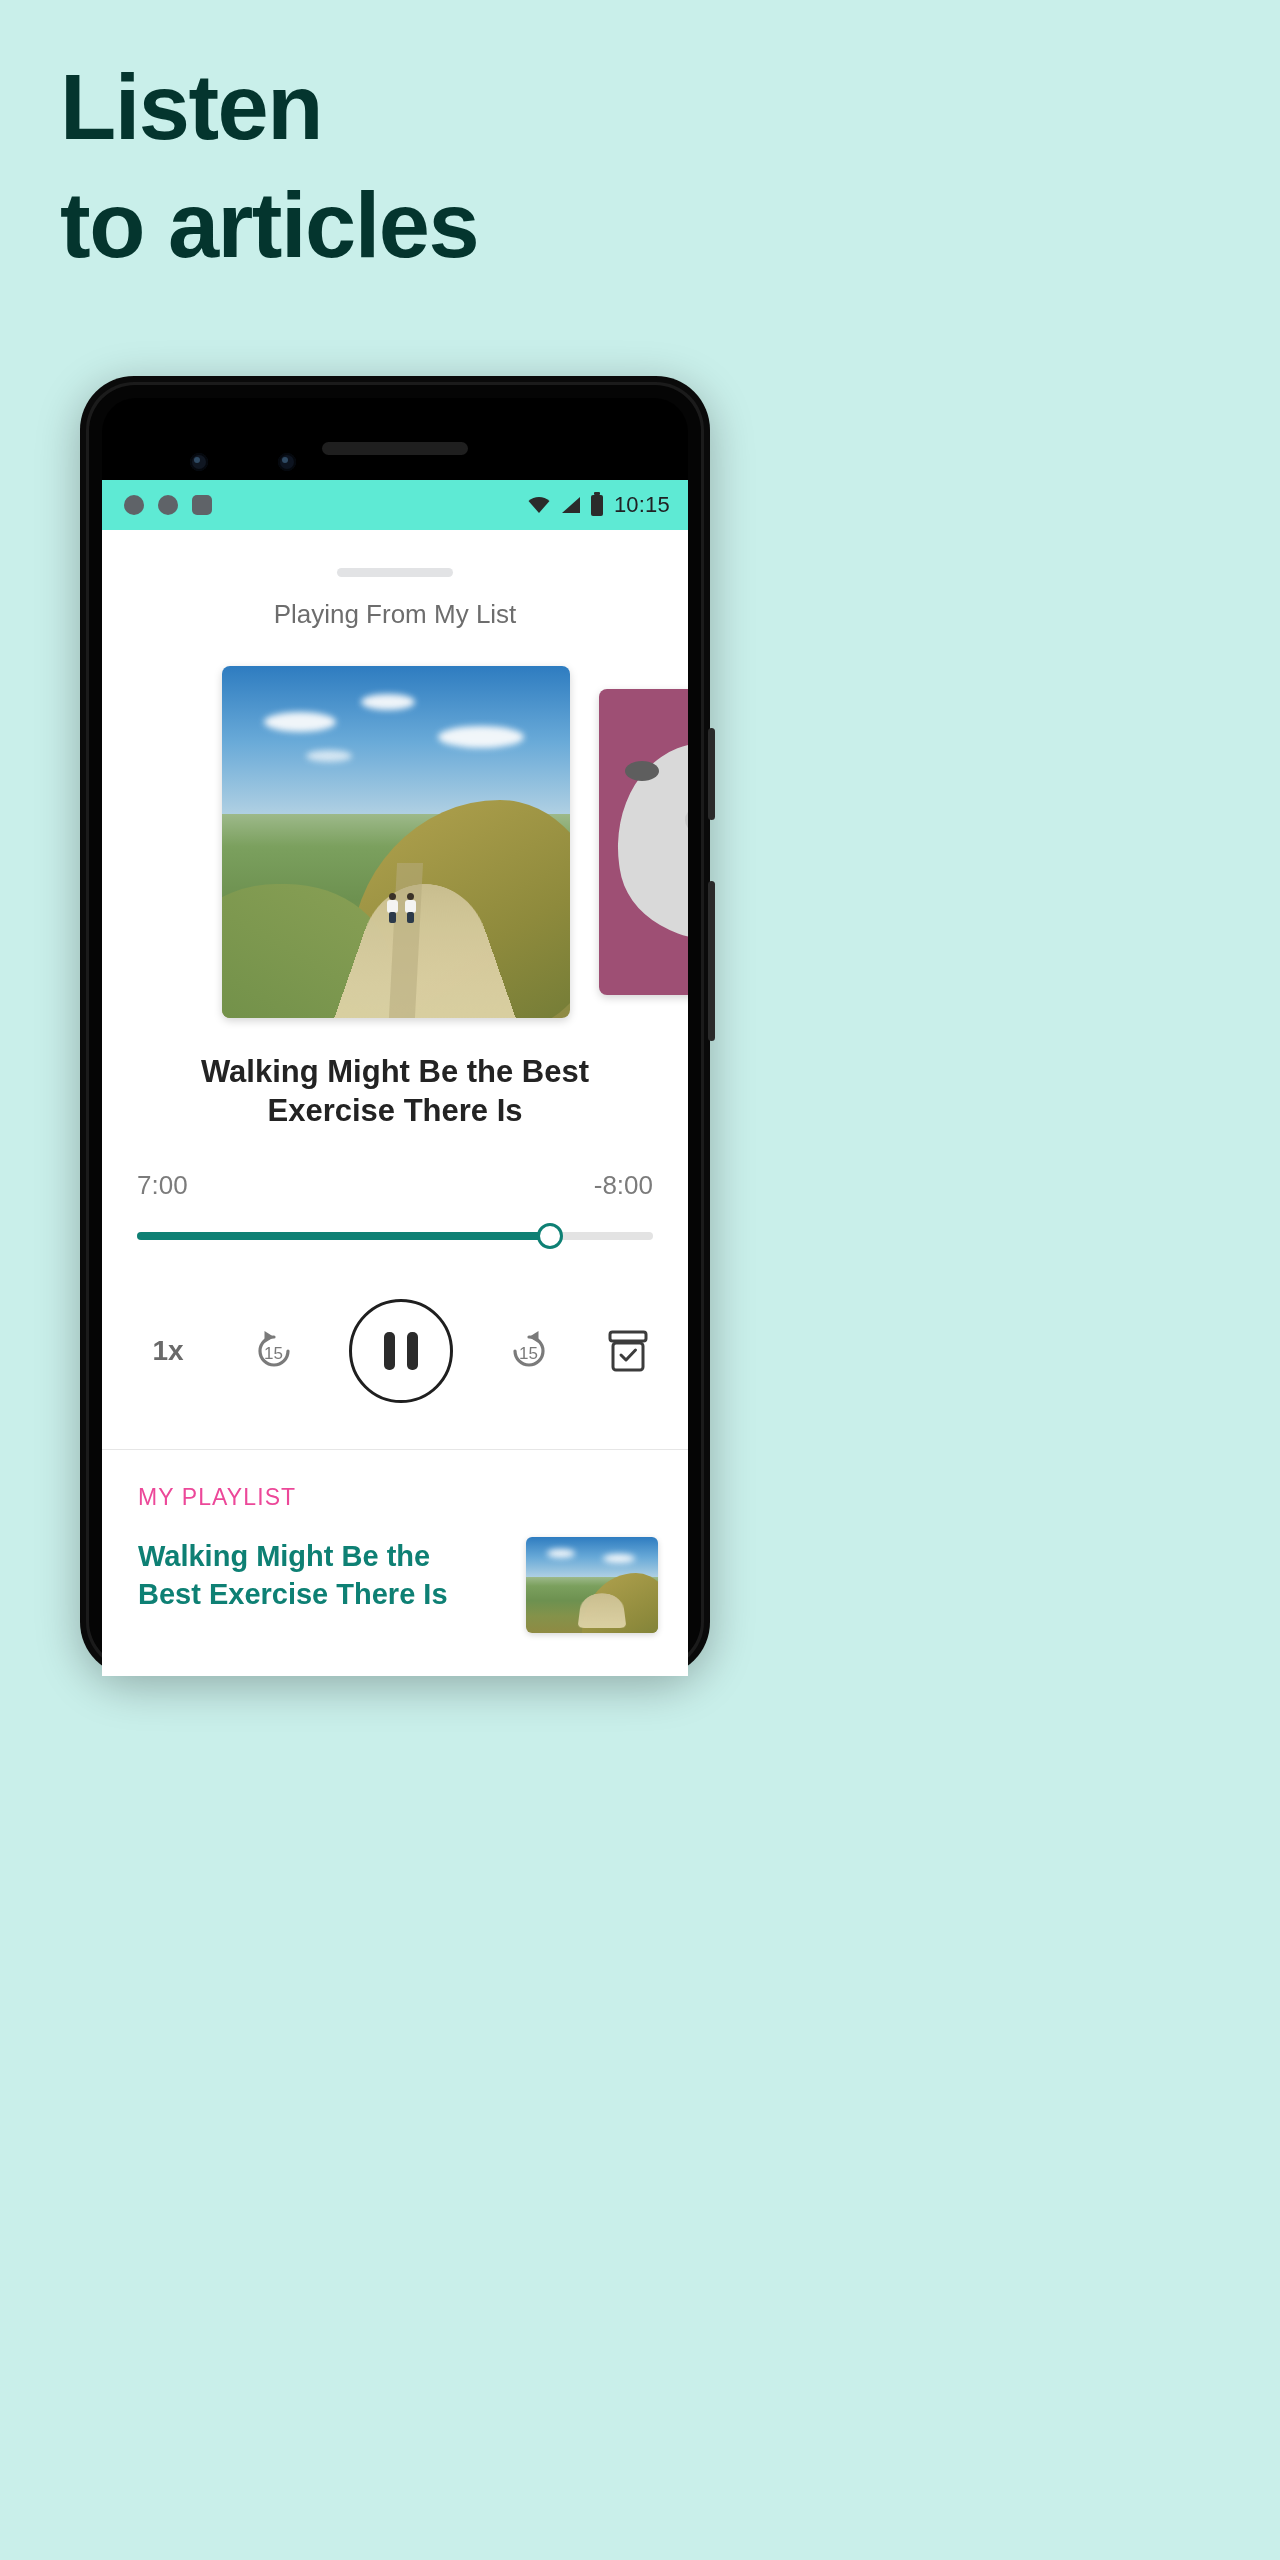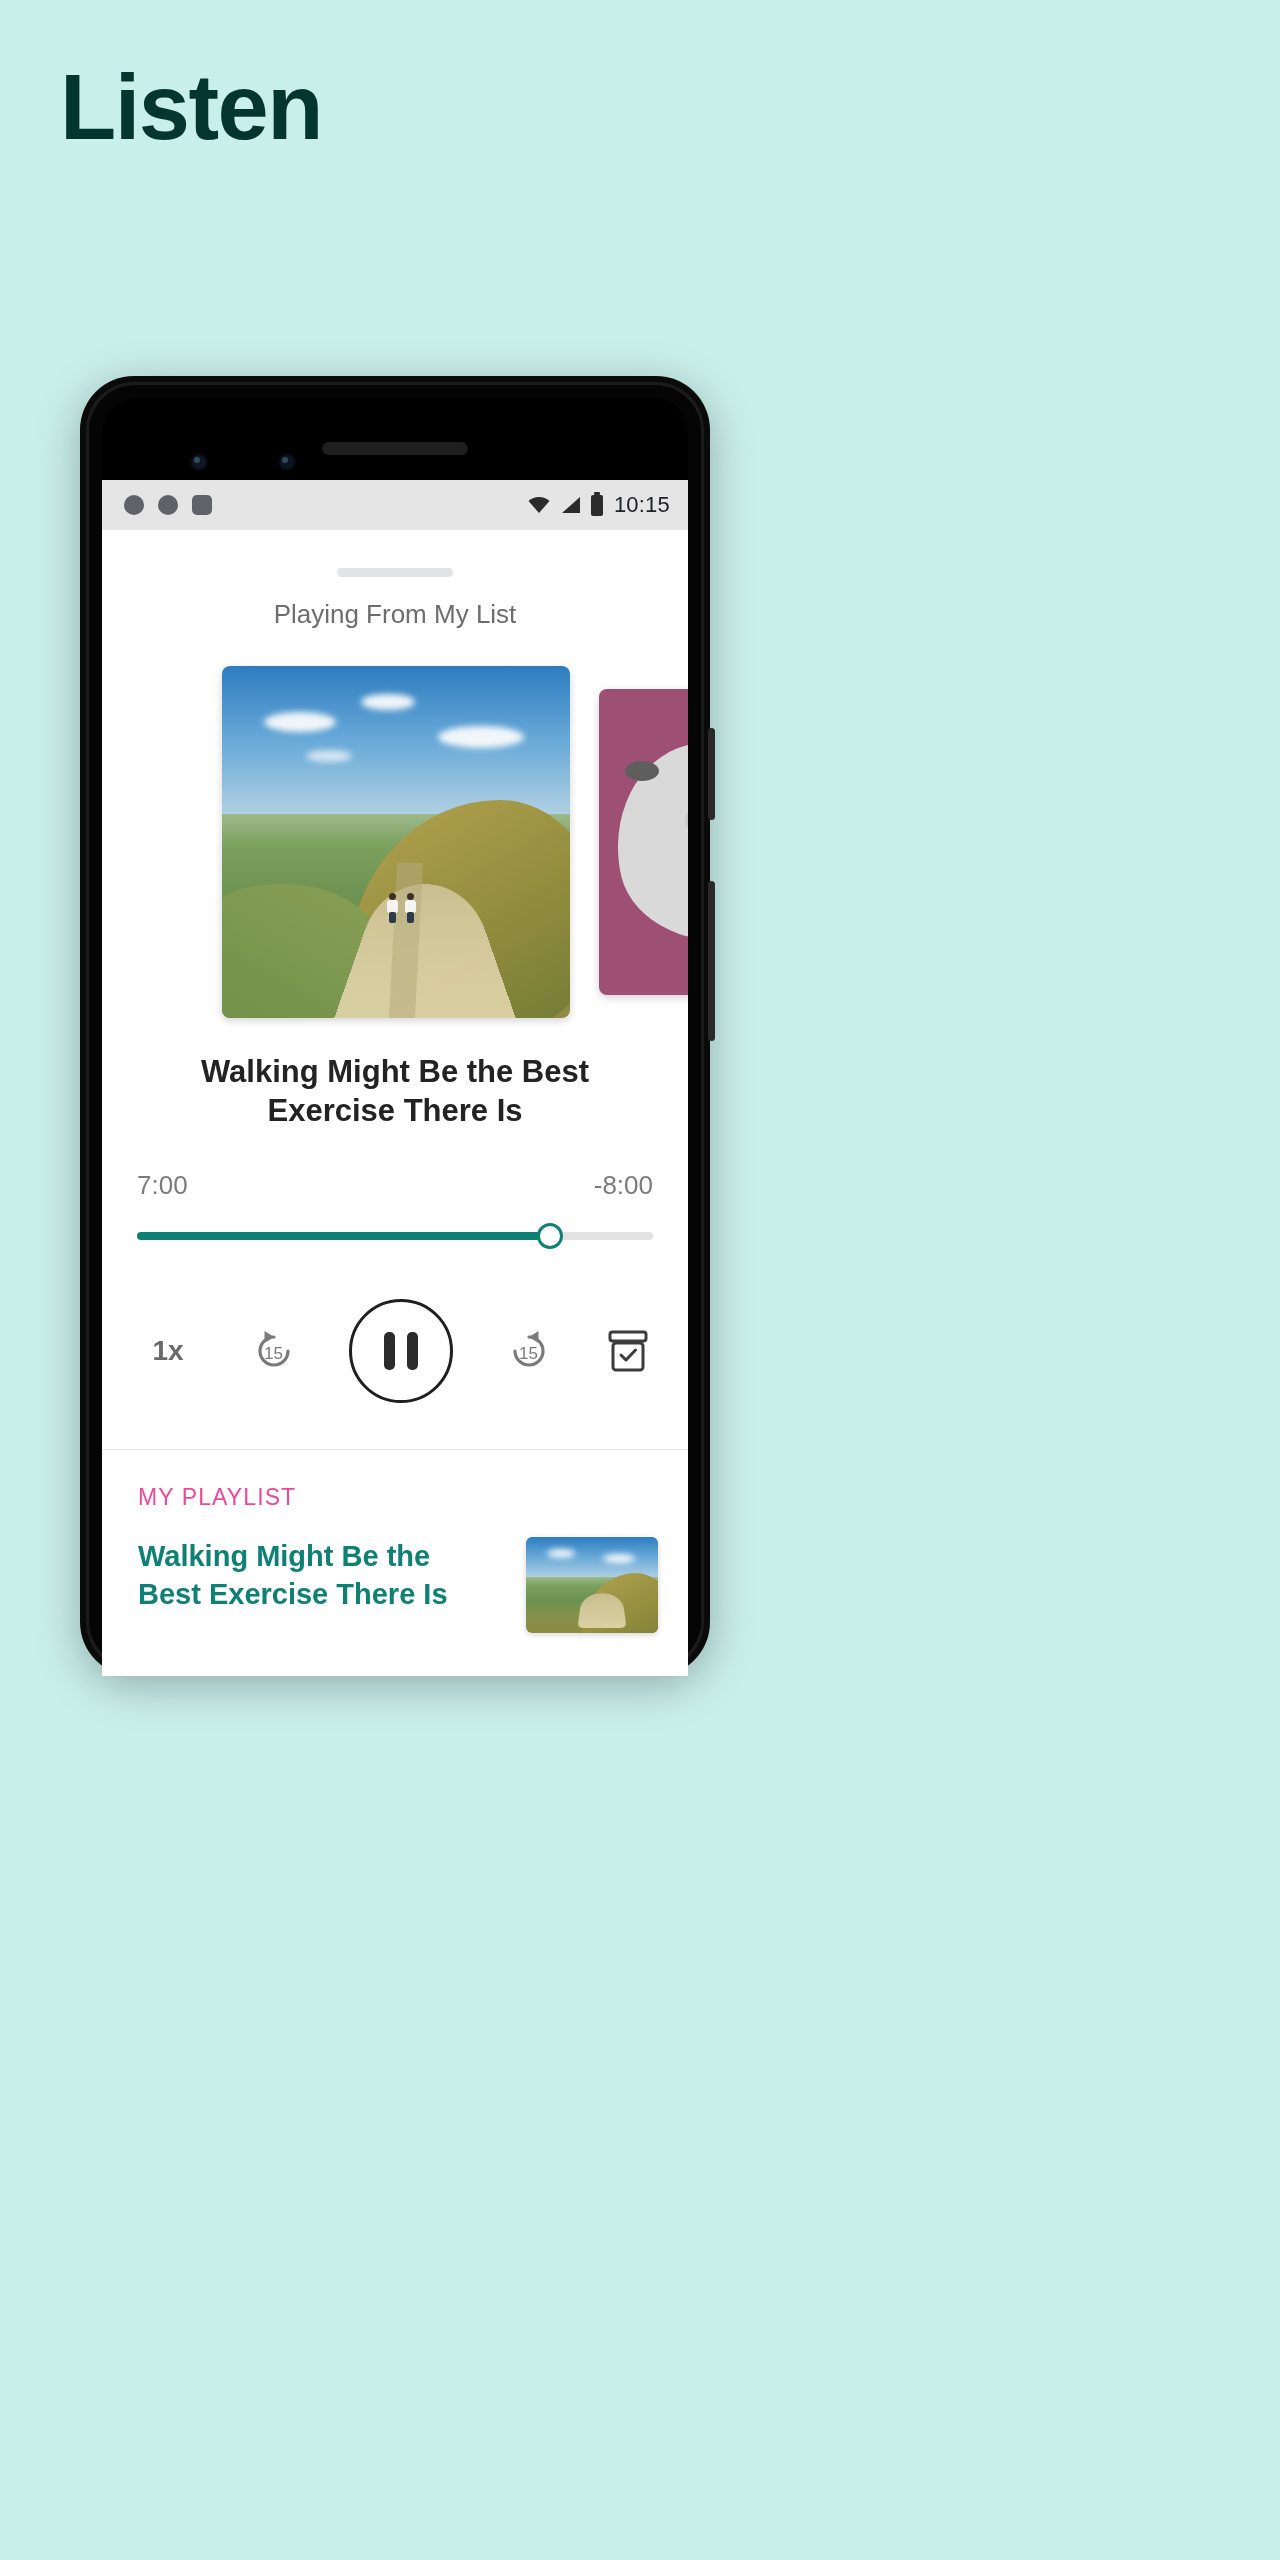--- a/index.html
+++ b/index.html
@@ -84,21 +84,21 @@
     position: absolute;
     left: 22px; top: 104px; right: 22px; bottom: 0;
     background: #ffffff;
     overflow: hidden;
   }
 
   
   .statusbar {
     position: relative;
     height: 50px;
-    background: #e5e5e5;
+    background: #5eead4;
     display: flex; align-items: center;
     justify-content: space-between;
     padding: 0 18px 0 22px;
   }
   .sb-left { display: flex; align-items: center; gap: 14px; }
   .dot-icon {
     width: 20px; height: 20px; border-radius: 50%;
     background: #5f6368;
   }
   .sq-icon {
@@ -330,20 +330,21 @@
     border-radius: 6px; overflow: hidden;
     position: relative; flex: none;
     box-shadow: 0 2px 6px rgba(0,0,0,.16);
   }
 </style>
 </head>
 <body>
 
 <div class="headline">
   <span class="l1">Listen</span>
+  <span class="l2">to articles</span>
 </div>
 
 <div class="phone">
   <div class="phone-inner-ring">
     <div class="phone-inner-ring2"></div>
   </div>
   <div class="btn-power"></div>
   <div class="btn-vol"></div>
 
   <div class="phone-top">

